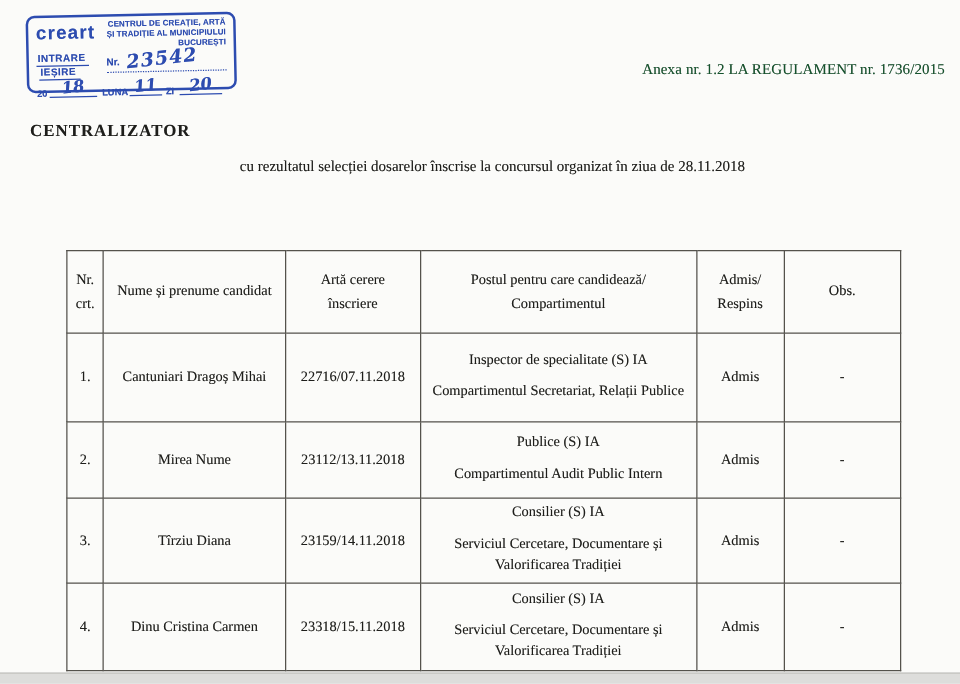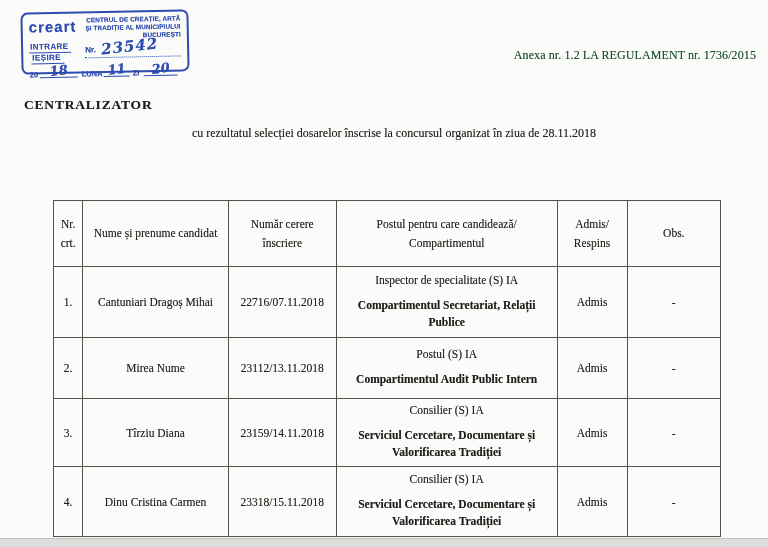--- a/index.html
+++ b/index.html
@@ -98,21 +98,21 @@
     padding:2px 4px;
     font-weight:normal;
   }
   table.results th{white-space:pre-line;line-height:1.6;}
   tr.hdr{height:66px;}
   tr.r1{height:71px;}
   tr.r2{height:61px;}
   tr.r3{height:68px;}
   tr.r4{height:70px;}
   td.post div.post-title{margin-bottom:11px;}
-  td.post div.post-dept{line-height:1.45;font-weight:bold;}
+  td.post div.post-dept{line-height:1.45;}
   
   .scan *{text-shadow:0 0 0.35px rgba(40,40,38,0.45);}
   .stamp *{text-shadow:0 0 0.3px rgba(45,76,176,0.5);}
   
   .scan-edge{
     position:absolute;left:0;top:538px;width:768px;height:9px;
     background:#dddddb;border-top:1px solid #c2c2bf;
     text-shadow:none;
   }
 </style>
@@ -166,21 +166,21 @@
         <col style="width:16.2%">
       <col style="width:33.1%">
         <col style="width:10.5%">
         <col style="width:14.0%">
     </colgroup>
     <thead>
       <tr class="hdr">
         <th>Nr.
 crt.</th>
         <th>Nume și prenume candidat</th>
-        <th>Număr cerere
+        <th>Artă cerere
 înscriere</th>
         <th>Postul  pentru care candidează/
 Compartimentul</th>
         <th>Admis/
 Respins</th>
         <th>Obs.</th>
       </tr>
     </thead>
     <tbody>
       <tr class="r1">
@@ -192,21 +192,21 @@
           <div class="post-dept">Compartimentul Secretariat, Relații Publice</div>
         </td>
         <td>Admis</td>
         <td>-</td>
       </tr>
       <tr class="r2">
         <td>2.</td>
         <td>Mirea Nume</td>
         <td>23112/13.11.2018</td>
         <td class="post">
-          <div class="post-title">Postul (S) IA</div>
+          <div class="post-title">Publice (S) IA</div>
           <div class="post-dept">Compartimentul Audit Public Intern</div>
         </td>
         <td>Admis</td>
         <td>-</td>
       </tr>
       <tr class="r3">
         <td>3.</td>
         <td>Tîrziu Diana</td>
         <td>23159/14.11.2018</td>
         <td class="post">

